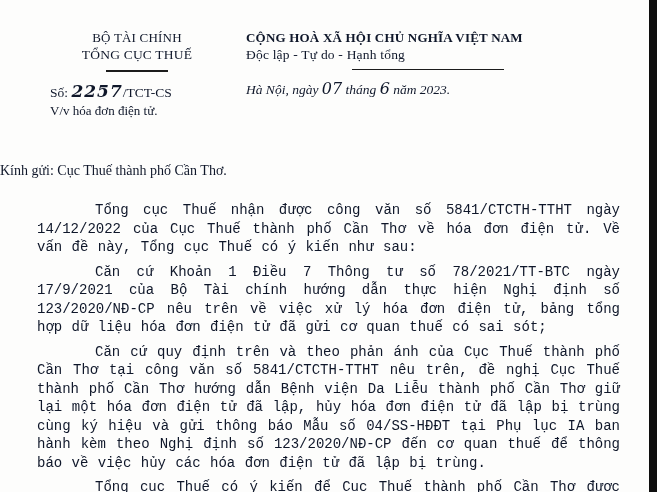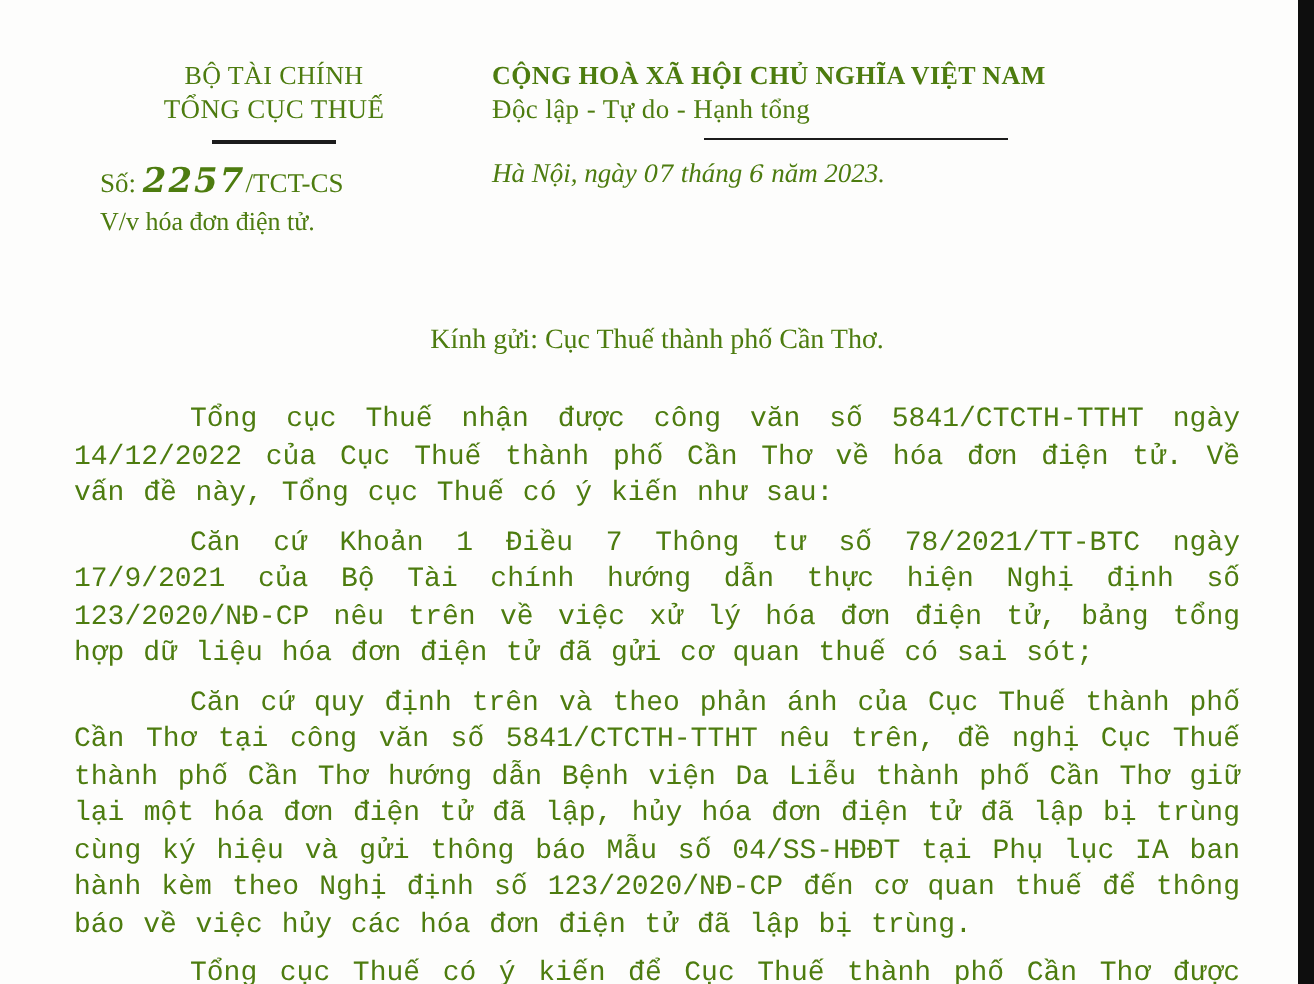--- a/index.html
+++ b/index.html
@@ -1,41 +1,41 @@
 <!DOCTYPE html>
 <html lang="vi"><head>
 <meta charset="utf-8">
 <style>
   html,body{margin:0;padding:0;background:#e8e8e8;}
   .page{
     position:relative;
     width:657px;height:492px;
     background:#fdfdfc;
     font-family:"Liberation Serif", serif;
-    color:#4d7c0f;
+    color:#0f172a;
     overflow:hidden;
     margin:0 auto;
   }
   .scan-bar{
     position:absolute;top:0;right:0;width:8px;height:492px;
     background:#0e0e0e;
   }
   .header{display:flex;padding-top:30px;}
   .hdr-left{width:218px;margin-left:28px;text-align:center;flex:none;}
   .hdr-right{flex:1;text-align:left;margin-right:48px;}
   .hl1{font-size:13px;letter-spacing:.2px;}
   .hl2{font-size:13.5px;font-weight:normal;letter-spacing:.2px;margin-top:1px;}
   .rule-short{width:62px;height:0;border-top:2px solid #1c1c1c;margin:7px auto 9px;}
   .rule-long{width:152px;height:0;border-top:1.5px solid #1c1c1c;margin:6px auto 9px;}
   .so-line{text-align:left;padding-left:22px;font-size:13.5px;white-space:nowrap;}
   .hand{font-style:italic;font-weight:bold;font-size:17px;font-family:"DejaVu Serif",serif;letter-spacing:1px;}
   .vv-line{text-align:left;padding-left:22px;font-size:13px;margin-top:2px;}
   .date-line{font-style:italic;font-size:13.5px;margin-top:9px;white-space:nowrap;}
-  .hand-sm{font-size:12px;font-family:"DejaVu Serif",serif;font-style:italic;}
-  .salutation{text-align:center;font-size:14px;margin-top:44px;}
+  .hand-sm{font-size:16px;font-family:"DejaVu Serif",serif;font-style:italic;}
+  .salutation{font-size:14px;margin-top:44px;}
   .body{margin:22px 37px 0 37px;font-family:Liberation Mono, monospace;}
   .body p{
     font-size:14px;line-height:18.5px;
     text-align:justify;text-indent:58px;
     margin:0 0 6px 0;word-spacing:1px;
   }
 </style>
 </head>
 <body>
 

